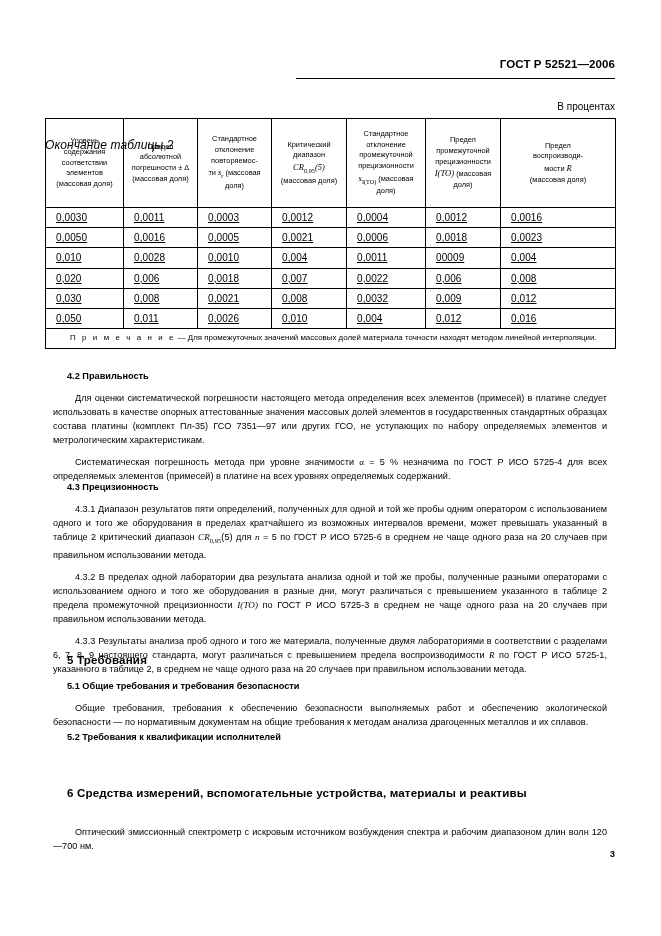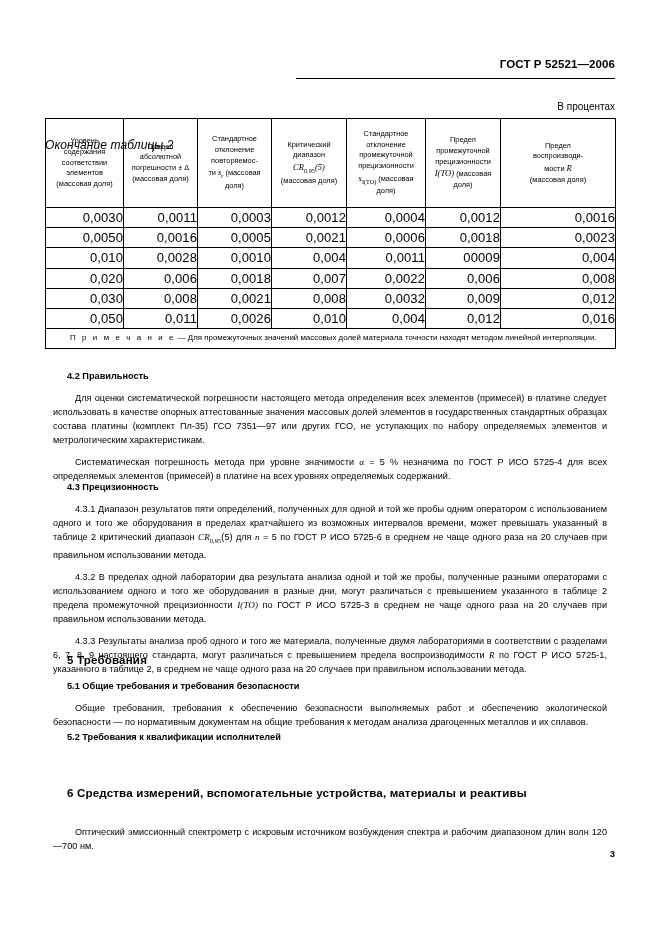--- a/index.html
+++ b/index.html
@@ -81,24 +81,25 @@
   table.data thead th {
     height: 84px;
     text-align: center;
     font-size: 7.4px;
     line-height: 1.45;
     padding: 2px 3px;
     border-bottom-width: 1.6px;
   }
   table.data tbody td {
     height: 19.2px;
-    font-size: 13px;
+    font-size: 10px;
     padding-left: 10px;
-    text-align: right;
+    text-align: left;
     letter-spacing: 0.1px;
+    text-decoration: underline;
   }
   table.data tfoot td {
     font-size: 7.9px;
     line-height: 1.5;
     padding: 3px 6px 4px 6px;
     text-align: left;
     border-top-width: 1.1px;
   }
   .note-lead {
     letter-spacing: 2.1px;

